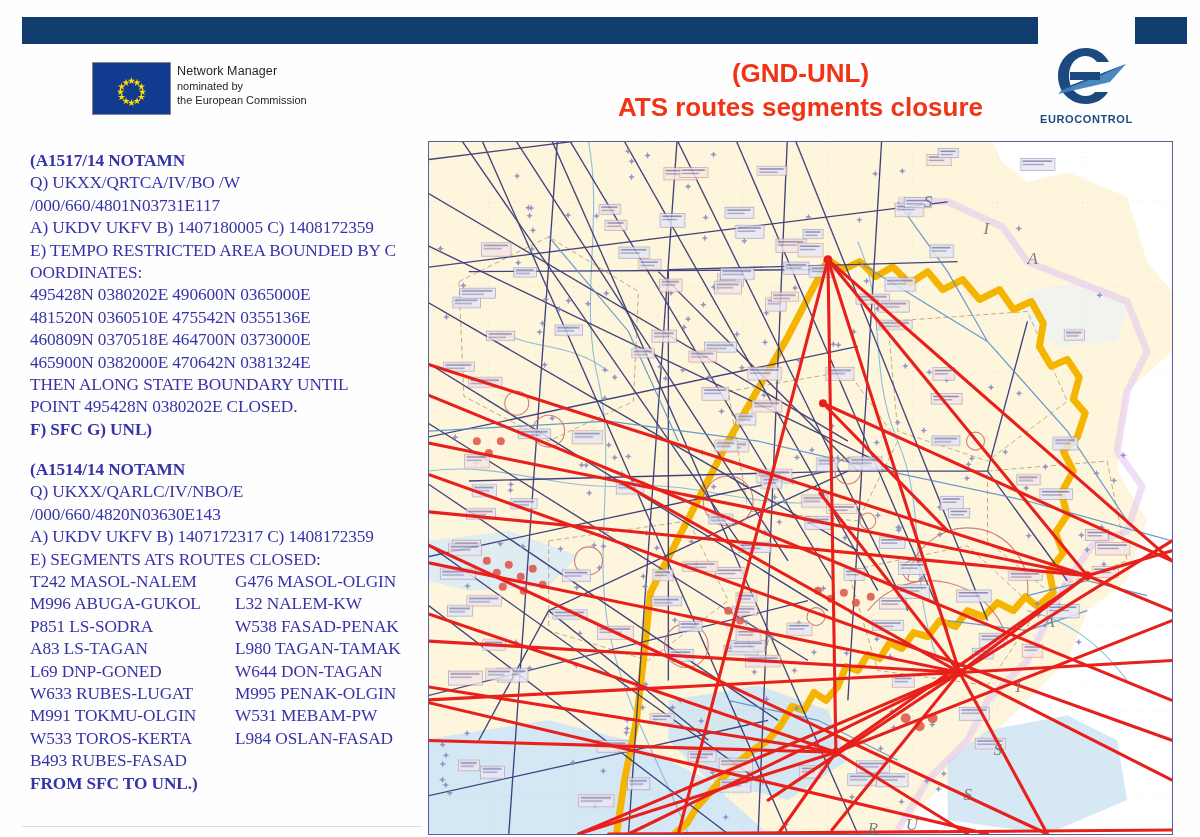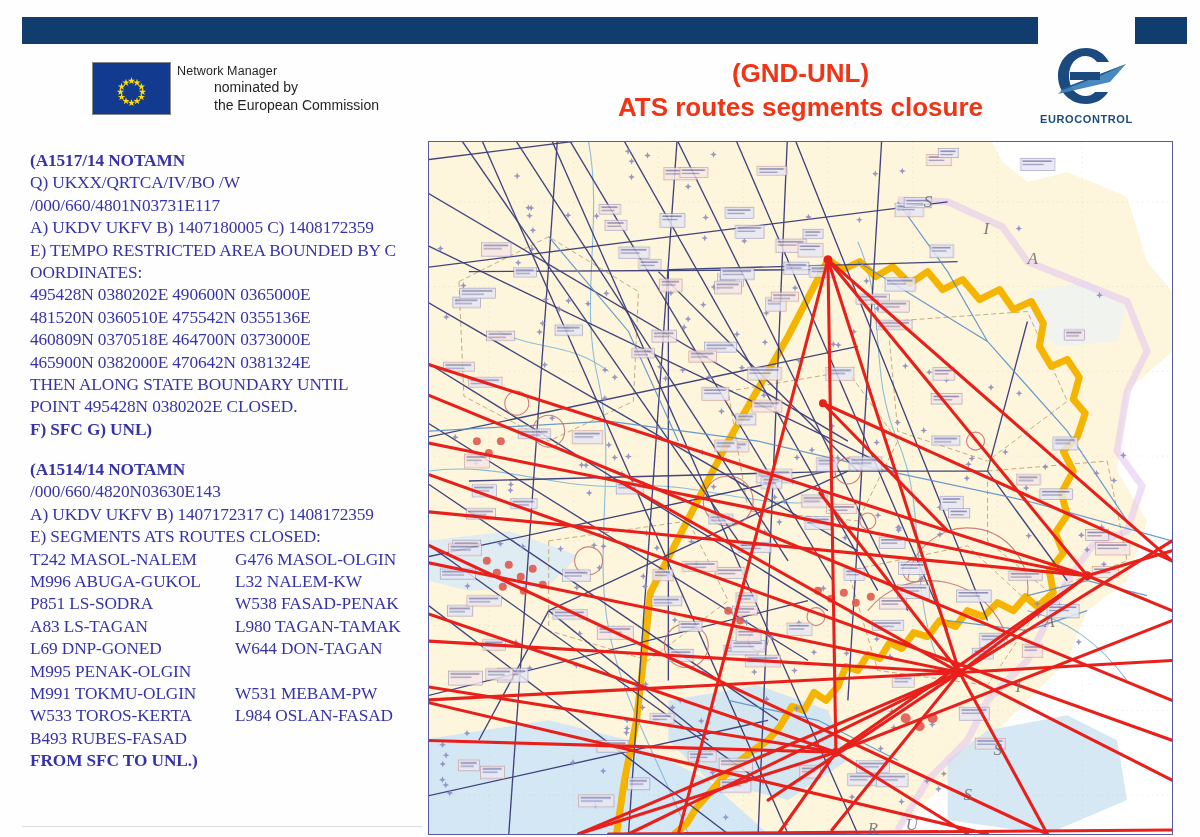--- a/index.html
+++ b/index.html
@@ -10,21 +10,21 @@
   }
   
   .topbar-main{position:absolute;left:22px;top:17px;width:1016px;height:27px;background:#103c6e;}
   .topbar-right{position:absolute;left:1135px;top:17px;width:52px;height:27px;background:#103c6e;}
 
   
   .eu-flag{position:absolute;left:92px;top:62px;width:77px;height:51px;background:#123a8f;border:1px solid #888;}
   .eu-flag svg{display:block;}
   .nm-text{position:absolute;left:177px;top:63px;width:240px;color:#231f20;line-height:1.28;}
   .nm-text .l1{font-weight:normal;font-size:12.5px;letter-spacing:.1px;}
-  .nm-text .l2,.nm-text .l3{font-size:14px;margin-left:37px;}
+  .nm-text .l2,.nm-text .l3{font-size:11px;}
 
   .title{position:absolute;left:428px;top:56px;width:745px;text-align:center;
          color:#f03516;font-weight:bold;font-size:26px;line-height:1.32;}
 
   .ec-logo{position:absolute;left:1040px;top:42px;width:92px;height:92px;}
   .ec-logo .ec-name{position:absolute;left:0;top:71px;width:92px;text-align:center;
           font-size:11px;font-weight:bold;color:#1b4a7e;letter-spacing:.6px;}
 
   
   .notam-col{position:absolute;left:30px;top:150px;width:392px;color:#3633a8;
@@ -104,31 +104,32 @@
     <div class="notam-line">481520N 0360510E 475542N 0355136E</div>
     <div class="notam-line">460809N 0370518E 464700N 0373000E</div>
     <div class="notam-line">465900N 0382000E 470642N 0381324E</div>
     <div class="notam-line">THEN ALONG STATE BOUNDARY UNTIL</div>
     <div class="notam-line">POINT 495428N 0380202E CLOSED.</div>
     <div class="notam-line b">F) SFC G) UNL)</div>
   </div>
 
   <div class="notam-block">
     <div class="notam-line b">(A1514/14 NOTAMN</div>
+    <div class="notam-line">Q) UKXX/QARLC/IV/NBO/E</div>
     <div class="notam-line">/000/660/4820N03630E143</div>
     <div class="notam-line">A) UKDV UKFV B) 1407172317 C) 1408172359</div>
     <div class="notam-line">E) SEGMENTS ATS ROUTES CLOSED:</div>
 
     <div id="segment-list">
         <div class="seg-row"><span class="c1">T242 MASOL-NALEM</span><span class="c2">G476 MASOL-OLGIN</span></div>
         <div class="seg-row"><span class="c1">M996 ABUGA-GUKOL</span><span class="c2">L32 NALEM-KW</span></div>
         <div class="seg-row"><span class="c1">P851 LS-SODRA</span><span class="c2">W538 FASAD-PENAK</span></div>
         <div class="seg-row"><span class="c1">A83 LS-TAGAN</span><span class="c2">L980 TAGAN-TAMAK</span></div>
         <div class="seg-row"><span class="c1">L69 DNP-GONED</span><span class="c2">W644 DON-TAGAN</span></div>
-        <div class="seg-row"><span class="c2">M995 PENAK-OLGIN</span></div>
+        <div class="seg-row"><span class="c1">W633 RUBES-LUGAT</span><span class="c2">M995 PENAK-OLGIN</span></div>
         <div class="seg-row"><span class="c1">M991 TOKMU-OLGIN</span><span class="c2">W531 MEBAM-PW</span></div>
         <div class="seg-row"><span class="c1">W533 TOROS-KERTA</span><span class="c2">L984 OSLAN-FASAD</span></div>
         <div class="seg-row"><span class="c2">B493 RUBES-FASAD</span></div>
       </div>
 
     <div class="notam-line b">FROM SFC TO UNL.)</div>
   </div>
 </div>
 
 <div class="bottom-rule"></div>

